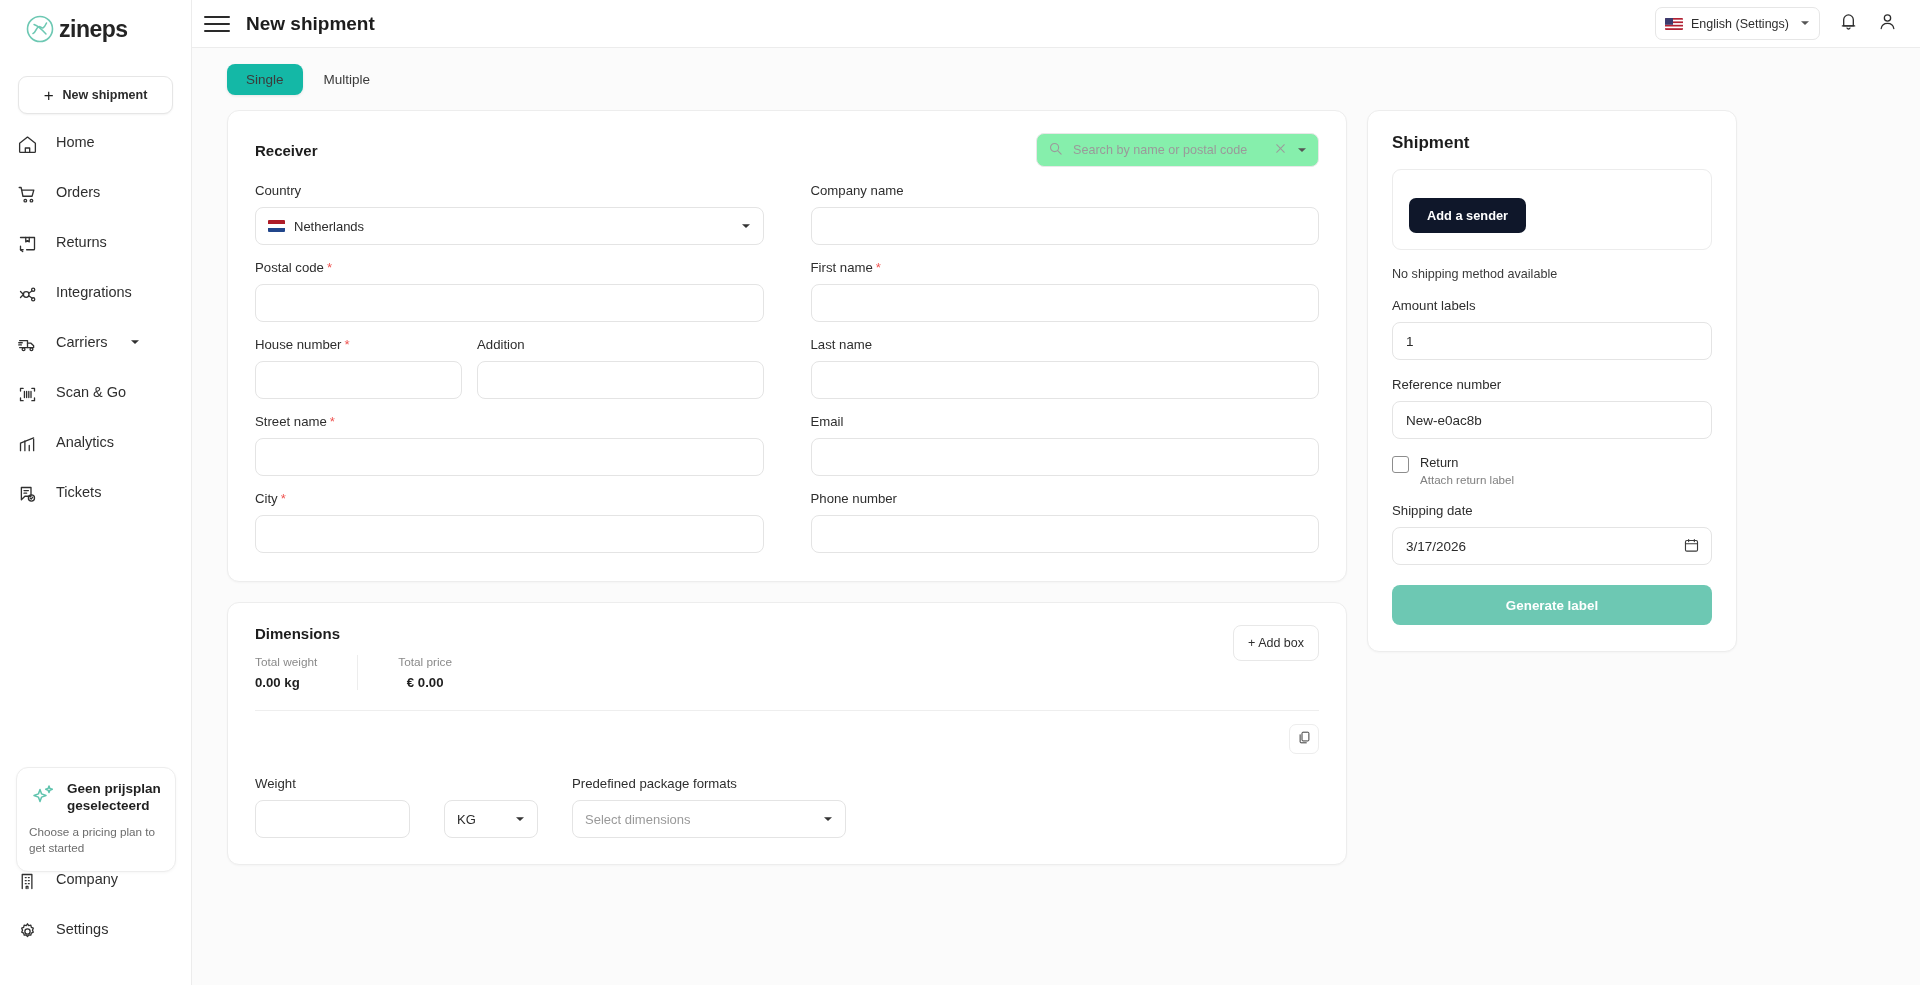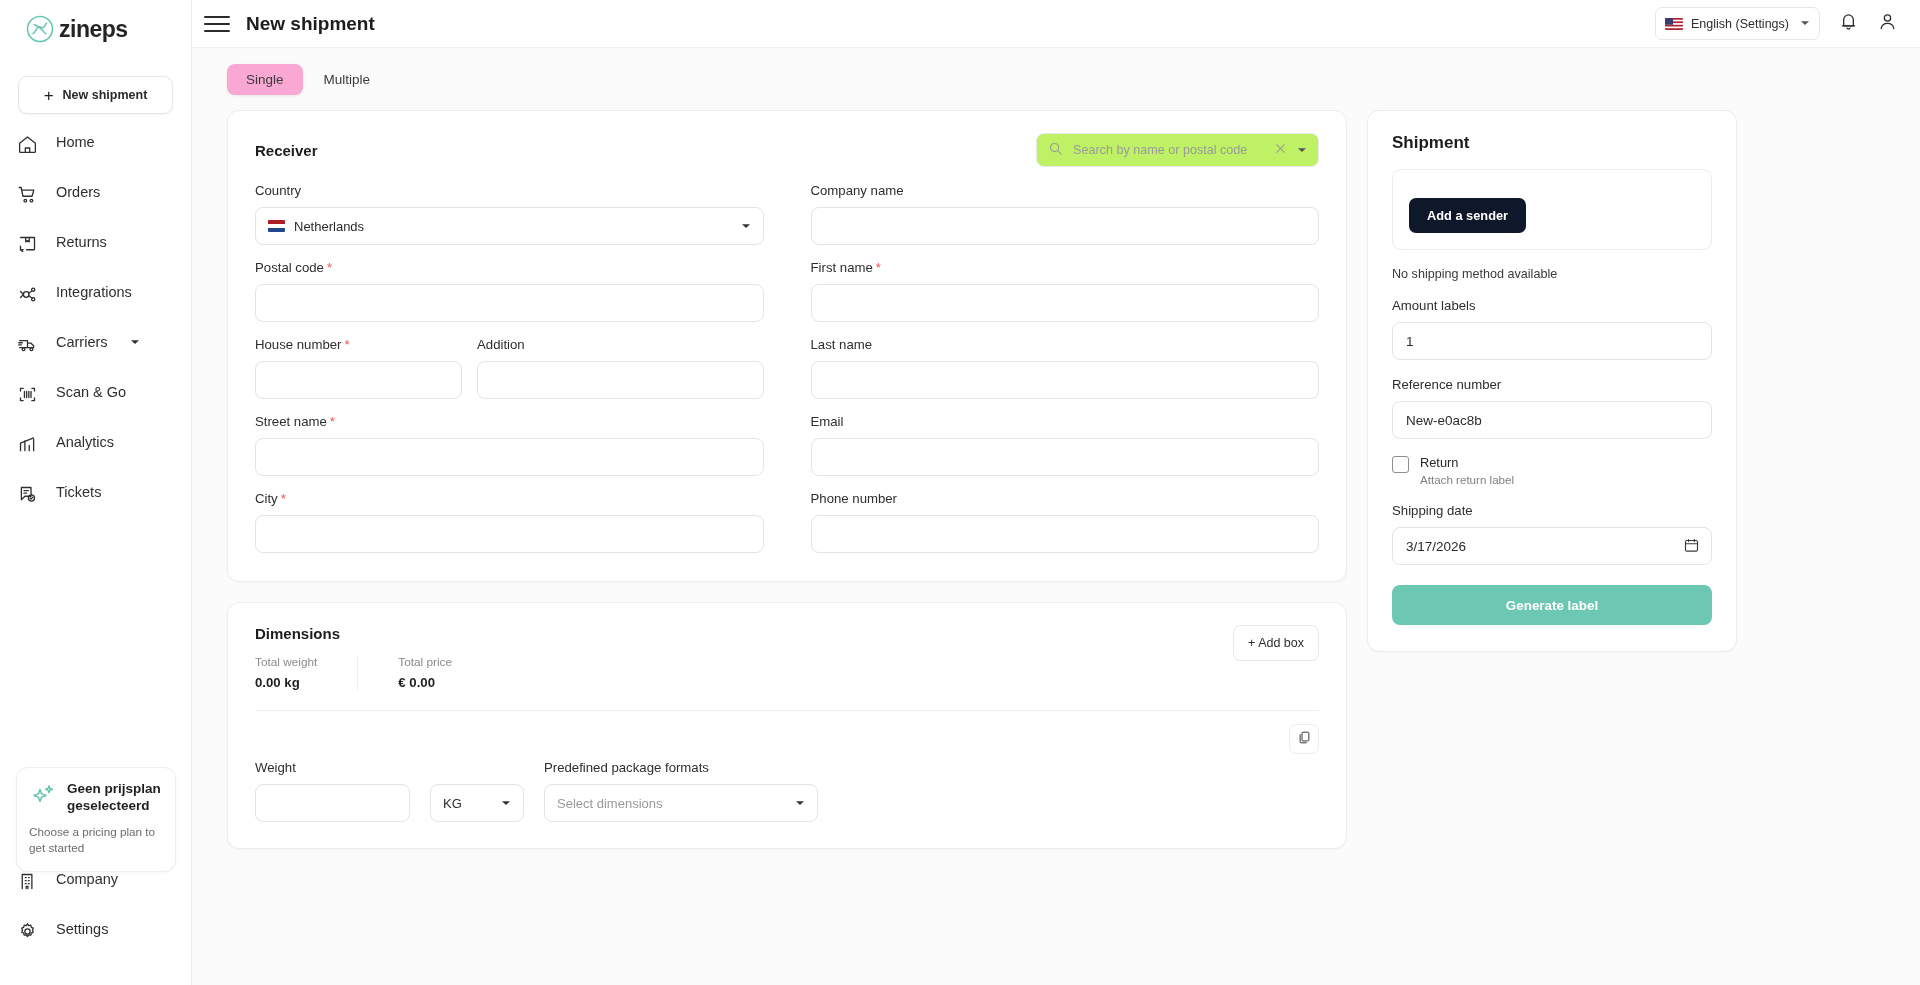--- a/index.html
+++ b/index.html
@@ -81,40 +81,40 @@
   .flag-nl { width: 17px; height: 12px; flex:0 0 17px; border-radius:1px; overflow:hidden; }
   .caret { margin-left: auto; }
 
   .content { flex: 1; background: #fbfbfb; overflow: hidden; position: relative; }
 
   .tabs { display: flex; padding: 16px 0 0 35px; gap: 2px; }
   .tab {
     padding: 8px 19px; font-size: 13.5px; color: #3b3b3b;
     border-radius: 8px; cursor: pointer;
   }
-  .tab.active { background: #f9a8d4; box-shadow: 0 1px 3px rgba(0,0,0,.09); font-weight: 500; }
+  .tab.active { background: #14b8a6; box-shadow: 0 1px 3px rgba(0,0,0,.09); font-weight: 500; }
 
   .cols { display: flex; gap: 20px; padding: 15px 40px 0 35px; }
   .left-col { flex: 1 1 auto; max-width: 1120px; }
   .right-col { flex: 0 0 370px; }
 
   .card {
     background: #fff; border: 1px solid #ededed; border-radius: 12px;
     box-shadow: 0 1px 2px rgba(0,0,0,.03);
   }
 
   .receiver-card { padding: 22px 27px 28px 27px; }
   .card-head { display: flex; align-items: center; }
   .card-title { font-size: 15px; font-weight: 700; color: #1d1d1d; }
 
   .search-box {
     margin-left: auto; width: 283px; height: 34px;
     border: 1px solid #e8e8e8; border-radius: 8px;
     display: flex; align-items: center; gap: 10px; padding: 0 11px;
-    background: #bef264;
+    background: #86efac;
   }
   .search-box input {
     border: 0; outline: 0; flex: 1; font-size: 12.6px; color: #2b2b2b;
     font-family: inherit; background: transparent; min-width: 0;
   }
   .search-box input::placeholder { color: #9a9a9a; }
   .x-icon { cursor: pointer; }
 
   .form-grid { display: grid; grid-template-columns: 1fr 1fr; column-gap: 47px; margin-top: 16px; }
   .field { margin-top: 15px; }
@@ -131,36 +131,36 @@
     background: #fff; display: flex; align-items: center; gap: 9px;
     padding: 0 12px; font-size: 13px; color: #2b2b2b; cursor: pointer;
   }
   .pair { display: grid; grid-template-columns: 207px 1fr; column-gap: 15px; }
 
   
   .dim-card { margin-top: 20px; padding: 22px 27px 26px 27px; }
   .dim-head { display: flex; align-items: flex-start; }
   .totals { display: flex; margin-top: 13px; }
   .total-block { padding-right: 40px; }
-  .total-block + .total-block { border-left: 1px solid #ededed; padding-left: 40px; }
+  .total-block + .total-block { border-left: 1px solid #ededed; padding-left: 40px; text-align: center; }
   .total-lbl { font-size: 11.8px; color: #8a8a8a; }
   .total-val { font-size: 13.2px; font-weight: 700; color: #1f1f1f; margin-top: 6px; }
   .addbox-btn {
     margin-left: auto; border: 1px solid #e8e8e8; border-radius: 8px;
     background: #fff; height: 36px; padding: 0 14px;
     font-size: 12.5px; color: #2e2e2e; cursor: pointer;
     font-family: inherit;
   }
   .hr { border-top: 1px solid #eee; margin: 20px 0 0 0; }
   .copy-row { display: flex; justify-content: flex-end; margin-top: 13px; }
   .icon-btn {
     width: 30px; height: 30px; border: 1px solid #ededed; border-radius: 7px;
     background: #fff; display: flex; align-items: center; justify-content: center; cursor: pointer;
   }
-  .dim-fields { display: flex; gap: 20px; margin-top: 6px; align-items: flex-end; }
+  .dim-fields { display: flex; gap: 34px; margin-top: 22px; align-items: flex-end; }
   .w-weight { width: 155px; }
   .w-unit { width: 94px; }
   .w-pkg { width: 274px; }
 
   
   .ship-card { padding: 22px 24px 26px 24px; }
   .ship-title { font-size: 17px; font-weight: 700; color: #1d1d1d; }
   .notice {
     margin-top: 16px; border: 1px solid #ececec; border-radius: 9px;
     padding: 15px 16px 16px 16px;

